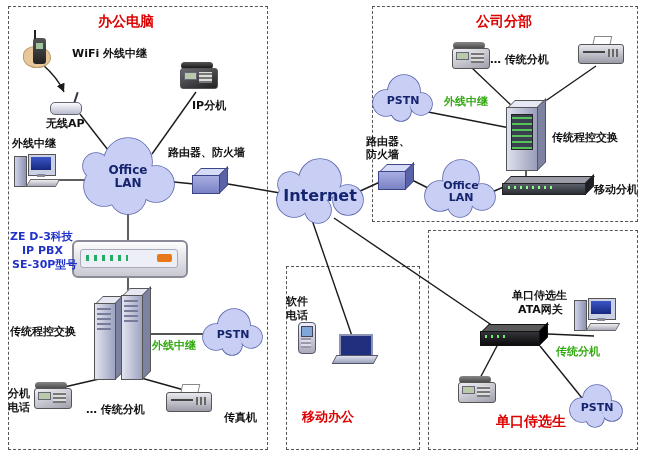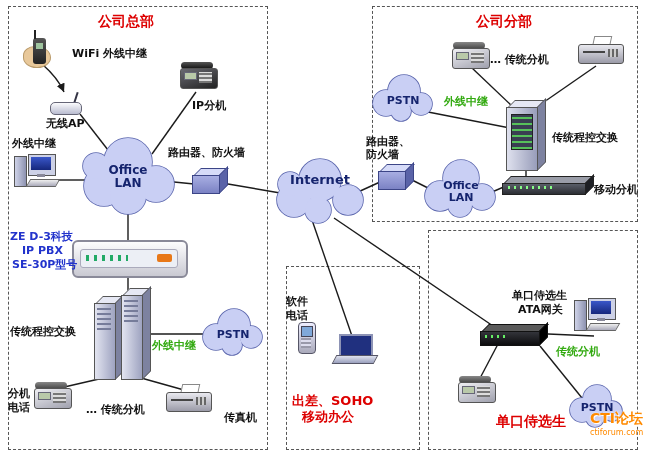--- a/index.html
+++ b/index.html
@@ -224,33 +224,32 @@
           <circle cx="612" cy="411" r="10"></circle>
           <circle cx="595" cy="418" r="9"></circle>
         </g>
     </g>
   </svg>
 
   <div class="cloud-text" style="left:128px;top:177px">
     <div>Office</div>
       <div>LAN</div>
   </div>
-  <div class="cloud-text" style="left:320px;top:180px;font-size:13px">Internet</div>
+  <div class="cloud-text" style="left:320px;top:196px;font-size:16px">Internet</div>
   <div class="cloud-text" style="left:461px;top:192px;font-size:11px">
     <div>Office</div>
       <div>LAN</div>
   </div>
   <div class="cloud-text" style="left:403px;top:101px;font-size:11px">PSTN</div>
   <div class="cloud-text" style="left:233px;top:335px;font-size:11px">PSTN</div>
   <div class="cloud-text" style="left:597px;top:408px;font-size:11px">PSTN</div>
 
-  <div class="lbl red" style="left:98px;top:13px">公司总部</div>
+  <div class="lbl red" style="left:98px;top:13px">办公电脑</div>
   <div class="lbl red" style="left:476px;top:13px">公司分部</div>
   <div class="lbl red" style="left:496px;top:413px">单口侍选生</div>
-  <div class="lbl red2" style="left:292px;top:394px">出差、SOHO</div>
   <div class="lbl red2" style="left:302px;top:410px">移动办公</div>
 
   <div class="dev hhdev" style="left:26px;top:34px">
     <span class="hand"></span>
       <span class="body"></span>
       <span class="ant"></span>
       <span class="scr"></span>
   </div>
   <div class="dev apdev" style="left:50px;top:94px">
     <span class="ant"></span>
@@ -389,18 +388,14 @@
   <div class="lbl green" style="left:444px;top:96px">外线中继</div>
   <div class="lbl" style="left:366px;top:136px">路由器、</div>
   <div class="lbl" style="left:366px;top:149px">防火墙</div>
   <div class="lbl" style="left:552px;top:132px">传统程控交换</div>
   <div class="lbl" style="left:594px;top:184px">移动分机</div>
 
   <div class="lbl" style="left:512px;top:290px">单口侍选生</div>
   <div class="lbl" style="left:518px;top:304px">ATA网关</div>
   <div class="lbl green" style="left:556px;top:346px">传统分机</div>
 
-  <div class="wm" style="left:590px;top:410px">
-    <div class="wm1">CTI论坛</div>
-    <div class="wm2">ctiforum.com</div>
-  </div>
 
 </div>
 
 </body></html>

